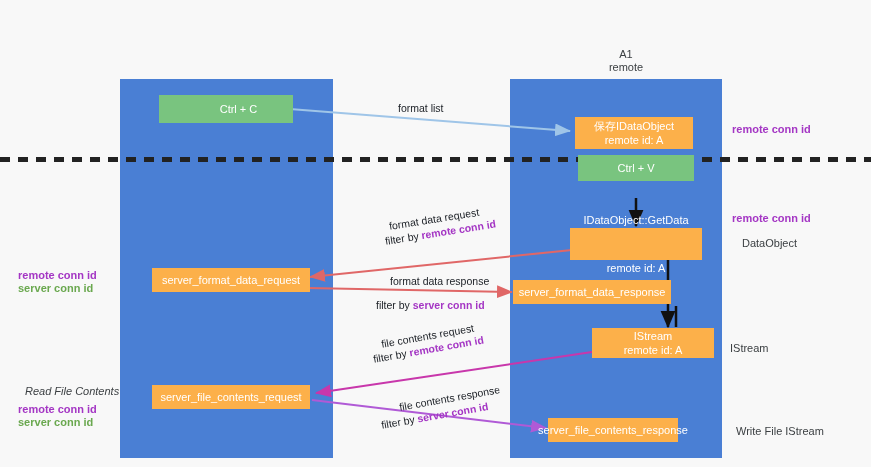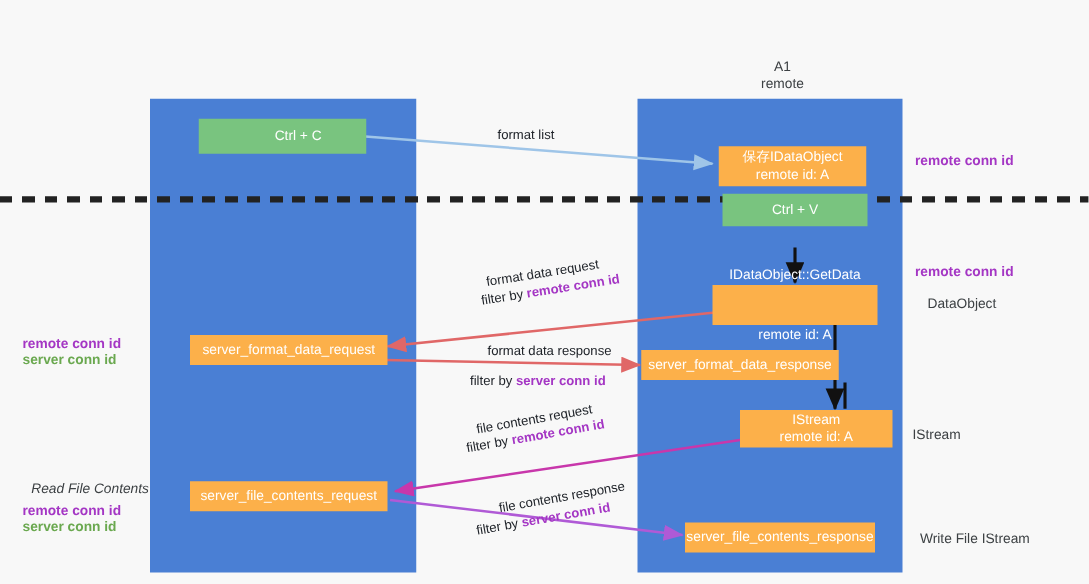--- a/index.html
+++ b/index.html
@@ -181,21 +181,21 @@
 
   <div class="box orange" style="left:592px; top:328px; width:122px; height:30px;">
     <span>IStream</span>
     <span>remote id: A</span>
   </div>
 
   <div class="box orange" style="left:152px; top:385px; width:158px; height:24px;">
     <span>server_file_contents_request</span>
   </div>
 
-  <div class="box orange" style="left:548px; top:418px; width:152px; height:24px;">
+  <div class="box orange" style="left:548px; top:418px; width:130px; height:24px;">
     <span>server_file_contents_response</span>
   </div>
 
   <div class="midlbl" style="left:398px; top:101px;">format list</div>
 
   <div class="midlbl rot-n" style="left:388px; top:219px;">format data request</div>
   <div class="midlbl rot-n" style="left:384px; top:234px;"><span>filter by </span><b>remote conn id</b></div>
 
   <div class="midlbl" style="left:390px; top:274px;">format data response</div>
   <div class="midlbl" style="left:376px; top:298px;"><span>filter by </span><b>server conn id</b></div>

